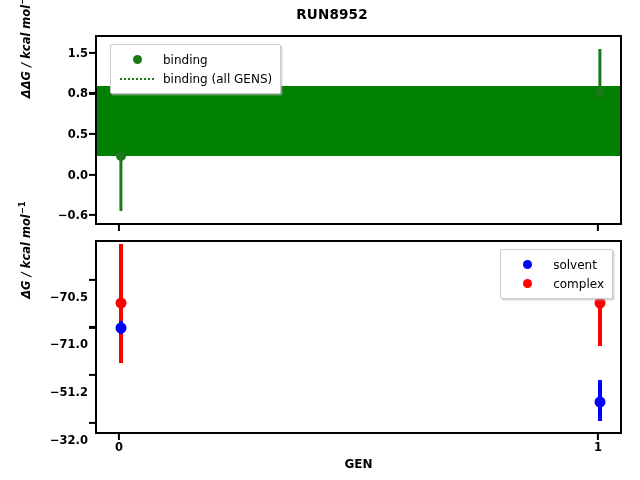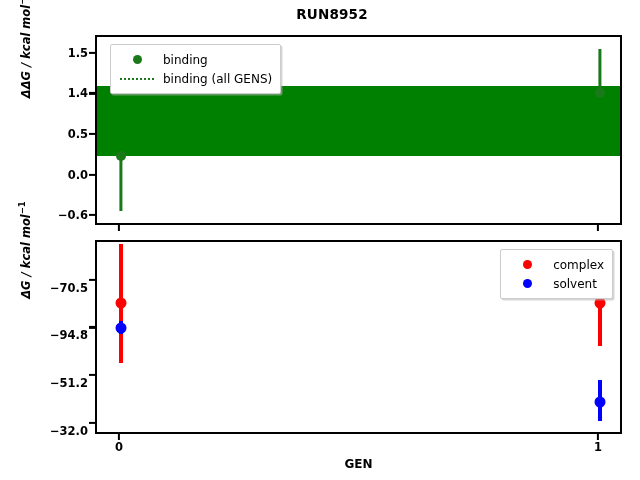--- a/index.html
+++ b/index.html
@@ -63,21 +63,21 @@
     font-weight: bold;
     color: #000000;
     white-space: nowrap;
     transform: translateY(-50%);
   }
   .ytick-col {
     position: absolute;
     width: 52px;
   }
   #ytick-col-top { left: 36px; top: 35px; height: 190px; }
-  #ytick-col-bottom { left: 36px; top: 248px; height: 194px; }
+  #ytick-col-bottom { left: 36px; top: 257px; height: 194px; }
 
   .ytickmark {
     position: absolute;
     left: 89px;
     width: 6px;
     height: 2.2px;
     background: #000000;
     transform: translateY(-50%);
   }
 
@@ -237,59 +237,59 @@
         <span class="legend-handle">
           <span class="lh-dotted"></span>
         </span>
         <span class="legend-label">binding (all GENS)</span>
       </div>
     </div>
   </div>
 
   <div class="ytick-col" id="ytick-col-top">
       <div class="ytick" style="top: 17.8632px;">1.5</div>
-      <div class="ytick" style="top: 58.4615px;">1.4</div>
+      <div class="ytick" style="top: 58.4615px;">0.8</div>
       <div class="ytick" style="top: 99.0598px;">0.5</div>
       <div class="ytick" style="top: 139.658px;">0.0</div>
       <div class="ytick" style="top: 180.256px;">−0.6</div>
     </div>
 
   <div class="ylabel" id="ylabel-top"><i>ΔΔG / kcal mol</i><sup>−1</sup></div>
 
   <div class="axes" id="axes-bottom">
 
     <div class="errbar red" id="bot-err-c0" style="left: 23.9545px; top: 1.90196px; height: 118.873px;"></div>
     <div class="errbar red" id="bot-err-c1" style="left: 503.045px; top: 16.1667px; height: 87.4902px;"></div>
     <div class="errbar blue" id="bot-err-s0" style="left: 23.9545px; top: 78.9314px; height: 13.3137px;"></div>
     <div class="errbar blue" id="bot-err-s1" style="left: 503.045px; top: 137.892px; height: 40.8922px;"></div>
 
     <div class="marker red" id="bot-mk-c0" style="left: 23.9545px; top: 60.8627px;"></div>
     <div class="marker red" id="bot-mk-c1" style="left: 503.045px; top: 60.8627px;"></div>
     <div class="marker blue" id="bot-mk-s0" style="left: 23.9545px; top: 85.5882px;"></div>
     <div class="marker blue" id="bot-mk-s1" style="left: 503.045px; top: 159.765px;"></div>
 
     <div class="legend" id="legend-bottom">
+      <div class="legend-row">
+        <span class="legend-handle">
+          <span class="lh-dot blue"></span>
+        </span>
+        <span class="legend-label">solvent</span>
+      </div>
       <div class="legend-row">
         <span class="legend-handle">
           <span class="lh-dot red"></span>
         </span>
         <span class="legend-label">complex</span>
       </div>
-      <div class="legend-row">
-        <span class="legend-handle">
-          <span class="lh-dot blue"></span>
-        </span>
-        <span class="legend-label">solvent</span>
-      </div>
     </div>
   </div>
 
   <div class="ytick-col" id="ytick-col-bottom">
       <div class="ytick" style="top: 39.9412px;">−70.5</div>
-      <div class="ytick" style="top: 87.4902px;">−94.8</div>
+      <div class="ytick" style="top: 87.4902px;">−71.0</div>
       <div class="ytick" style="top: 135.039px;">−51.2</div>
       <div class="ytick" style="top: 182.588px;">−32.0</div>
     </div>
 
   <div class="ylabel" id="ylabel-bottom"><i>ΔG / kcal mol</i><sup>−1</sup></div>
 
   <div id="xticks-layer"></div>
   <div id="xlabel">GEN</div>
 
 <div class="ytickmark" style="top: 52.8632px;"></div>

